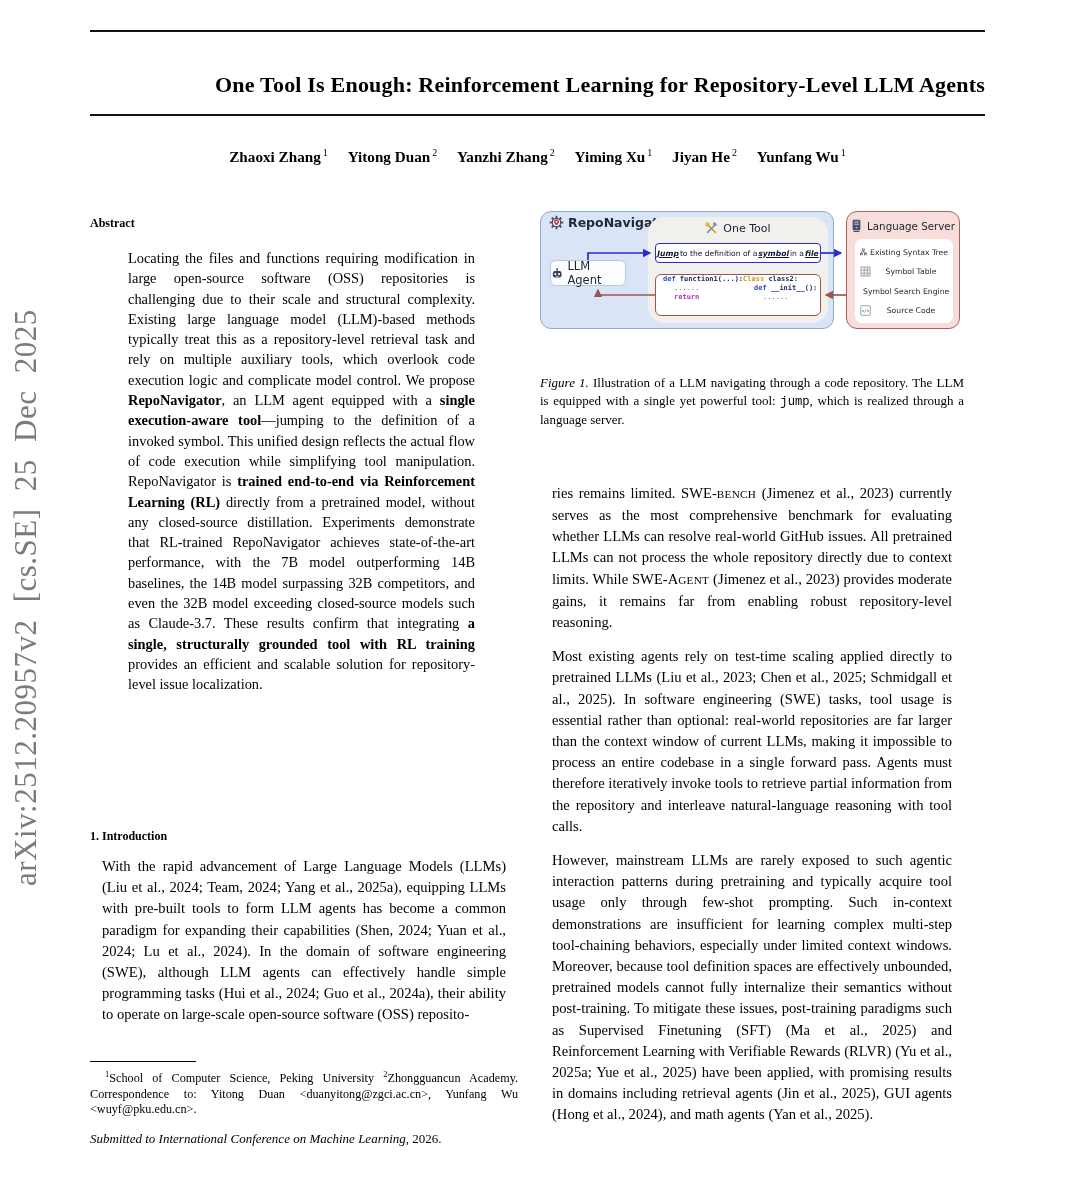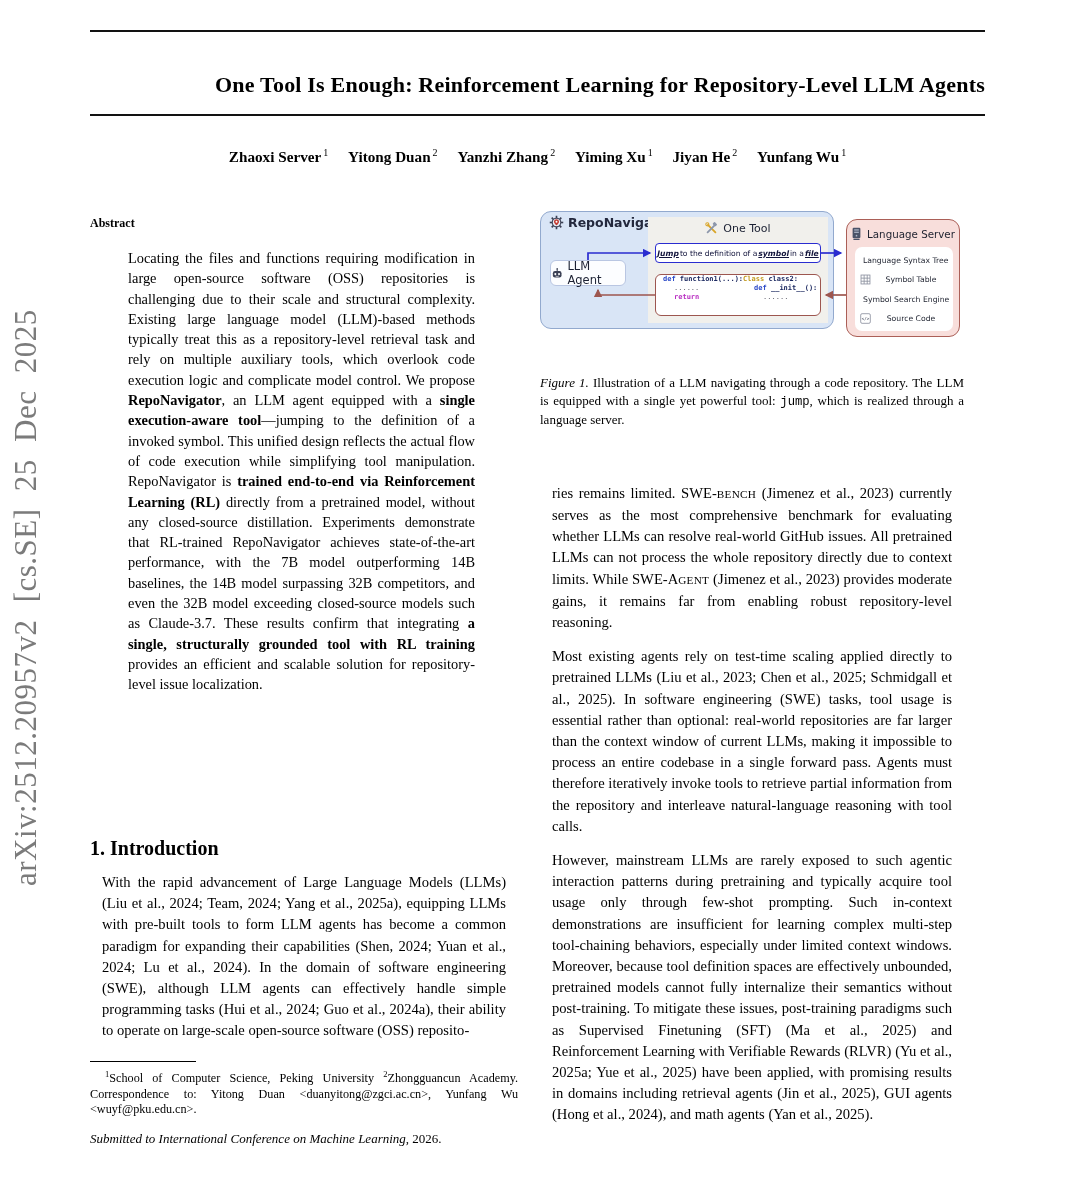--- a/index.html
+++ b/index.html
@@ -28,21 +28,21 @@
   }
   .authors .au{margin:0 8px;white-space:nowrap;}
   sup.aff{font-size:10px;font-weight:normal;margin-left:2px;}
 
   .abstract-block{position:absolute;left:90px;top:216px;width:428px;}
   .abstract-heading{text-align:left;font-size:12px;font-weight:bold;margin:0 0 17px 0;}
   .abstract-text{margin:0 43px 0 38px;font-size:14.4px;line-height:20.3px;text-align:justify;}
   .b{font-weight:bold;}
 
   .intro-block{position:absolute;left:90px;top:829px;width:428px;}
-  .sec-heading{font-size:20px;font-weight:bold;margin:8px 0 11px 0;}
+  .sec-heading{font-size:12px;font-weight:bold;margin:0 0 11px 0;}
   .body-text{font-size:14.6px;line-height:21.2px;text-align:justify;margin:12px;}
   .sc{font-size:11.2px;letter-spacing:0.3px;}
 
   .footnote-block{position:absolute;left:90px;top:1061px;width:428px;}
   .footnote-rule{width:106px;height:1.3px;background:#000;margin-bottom:5px;}
   .footnote-text{font-size:12.2px;line-height:15.4px;text-align:justify;text-indent:15px;margin:0;}
   .footnote-text sup{font-size:8.5px;}
   .submitted{margin-top:13px;font-size:13px;}
   .it{font-style:italic;}
 
@@ -51,41 +51,41 @@
   
   .figure-box{position:relative;width:420px;height:130px;font-family:"DejaVu Sans",sans-serif;}
   .fb-agent{position:absolute;left:0;top:6px;width:294px;height:118px;background:#d9e5f6;
     border:1.6px solid #92a9ce;border-radius:11px;box-sizing:border-box;}
   .fb-repnav{position:absolute;left:9px;top:10px;display:flex;align-items:center;gap:4px;
     font-size:12.5px;font-weight:600;color:#23283d;}
   .fb-llm{position:absolute;left:10px;top:55px;width:76px;height:26px;background:#fcfdff;
     border:1px solid #b9c6e2;border-radius:6px;display:flex;align-items:center;justify-content:center;
     gap:4px;font-size:11.5px;color:#1c2133;box-sizing:border-box;}
   .fb-tool-panel{position:absolute;left:108px;top:12px;width:180px;height:106px;background:#f1f0ec;
-    border-radius:0;box-sizing:border-box;}
+    border-radius:16px;box-sizing:border-box;}
   .fb-onetool{display:flex;align-items:center;justify-content:center;gap:5px;margin-top:5px;
     font-size:11px;color:#1c2133;}
   .fb-jump{position:absolute;left:7px;top:26px;width:166px;height:20px;background:#fff;
     border:1.4px solid #2a2cd0;border-radius:4px;display:flex;align-items:center;justify-content:center;
     font-size:7.6px;color:#10123a;box-sizing:border-box;white-space:nowrap;}
   .fb-jump .kw{font-weight:bold;font-style:italic;text-decoration:underline;margin:0 1px;}
   .fb-code{position:absolute;left:7px;top:57px;width:166px;height:42px;background:#fff;
     border:1.4px solid #9d564f;border-radius:6px;box-sizing:border-box;
     display:flex;justify-content:space-between;padding:0 7px;
     font-family:"DejaVu Sans Mono",monospace;font-size:7px;}
   .snip{line-height:9px;white-space:nowrap;}
   .ind{margin-left:11px;}
   .kw-blue{color:#2b49c7;font-weight:bold;}
   .kw-gold{color:#c39b1f;font-weight:bold;}
   .kw-mag{color:#b92fc2;font-weight:bold;}
   .code-dark{color:#1c2960;font-weight:bold;}
   .dots{color:#5a5a66;}
 
   .fb-server{position:absolute;left:306px;top:6px;width:114px;height:118px;background:#f8dedb;
-    border:1.6px solid #ab5f57;border-radius:11px;box-sizing:border-box;margin-top:8px;}
+    border:1.6px solid #ab5f57;border-radius:11px;box-sizing:border-box;}
   .fb-server-title{display:flex;align-items:center;justify-content:center;gap:5px;margin-top:7px;
     font-size:10.3px;color:#1e222f;}
   .fb-server-inner{position:absolute;left:8px;top:27px;width:98px;height:84px;background:#fff;
     border-radius:7px;display:flex;flex-direction:column;justify-content:space-around;
     padding:3px 3px;box-sizing:border-box;}
   .ls-row{display:flex;align-items:center;gap:3px;font-size:7.7px;color:#1e222f;padding:0 2px;}
   .ls-row .lbl{flex:1;text-align:center;white-space:nowrap;}
   .fb-arrows{position:absolute;left:0;top:0;width:420px;height:130px;pointer-events:none;}
 
   .caption{margin-top:39px;font-size:13px;line-height:17.6px;text-align:justify;}
@@ -96,21 +96,21 @@
 </head>
 <body>
 
 <div class="watermark">arXiv:2512.20957v2 [cs.SE] 25 Dec 2025</div>
 
 <div class="rule rule-top"></div>
 <h1 class="paper-title">One Tool Is Enough: Reinforcement Learning for Repository-Level LLM Agents</h1>
 <div class="rule rule-mid"></div>
 
 <div class="authors">
-  <span class="au"><span>Zhaoxi Server</span><sup class="aff">1</sup></span>
+  <span class="au"><span>Zhaoxi Zhang</span><sup class="aff">1</sup></span>
   <span class="au"><span>Yitong Duan</span><sup class="aff">2</sup></span>
   <span class="au"><span>Yanzhi Zhang</span><sup class="aff">2</sup></span>
   <span class="au"><span>Yiming Xu</span><sup class="aff">1</sup></span>
   <span class="au"><span>Jiyan He</span><sup class="aff">2</sup></span>
   <span class="au"><span>Yunfang Wu</span><sup class="aff">1</sup></span>
 </div>
 
 <div class="abstract-block">
   <div class="abstract-heading">Abstract</div>
   <p class="abstract-text"><span>Locating the files and functions requiring modification in large open-source software (OSS) repositories is challenging due to their scale and structural complexity. Existing large language model (LLM)-based methods typically treat this as a repository-level retrieval task and rely on multiple auxiliary tools, which overlook code execution logic and complicate model control. We propose </span><span class="b">RepoNavigator</span><span>, an LLM agent equipped with a </span><span class="b">single execution-aware tool</span><span>—jumping to the definition of a invoked symbol. This unified design reflects the actual flow of code execution while simplifying tool manipulation. RepoNavigator is </span><span class="b">trained end-to-end via Reinforcement Learning (RL)</span><span> directly from a pretrained model, without any closed-source distillation. Experiments demonstrate that RL-trained RepoNavigator achieves state-of-the-art performance, with the 7B model outperforming 14B baselines, the 14B model surpassing 32B competitors, and even the 32B model exceeding closed-source models such as Claude-3.7. These results confirm that integrating </span><span class="b">a single, structurally grounded tool with RL training</span><span> provides an efficient and scalable solution for repository-level issue localization.</span></p>
@@ -217,21 +217,21 @@
         <span>Language Server</span>
       </div>
       <div class="fb-server-inner">
         <div class="ls-row">
           <svg width="12" height="12" viewBox="0 0 16 16" fill="none" stroke="#3b4054" stroke-width="1.3">
             <rect x="5.6" y="1" width="4.8" height="3.6"></rect>
               <rect x="1" y="11" width="4.4" height="3.6"></rect>
               <rect x="10.6" y="11" width="4.4" height="3.6"></rect>
             <path d="M8 4.6 V8 M8 8 H3.2 V11 M8 8 H12.8 V11"></path>
           </svg>
-          <span class="lbl">Language Syntax Tree</span>
+          <span class="lbl">Existing Syntax Tree</span>
         </div>
         <div class="ls-row">
           <svg width="11" height="11" viewBox="0 0 16 16" stroke="#8a8f9e" stroke-width="1.2" fill="#ffffff">
             <rect x="1.5" y="1.5" width="13" height="13"></rect>
             <line x1="1.5" y1="6" x2="14.5" y2="6"></line>
               <line x1="1.5" y1="10.5" x2="14.5" y2="10.5"></line>
             <line x1="6" y1="1.5" x2="6" y2="14.5"></line>
               <line x1="10.5" y1="1.5" x2="10.5" y2="14.5"></line>
           </svg>
           <span class="lbl">Symbol Table</span>

